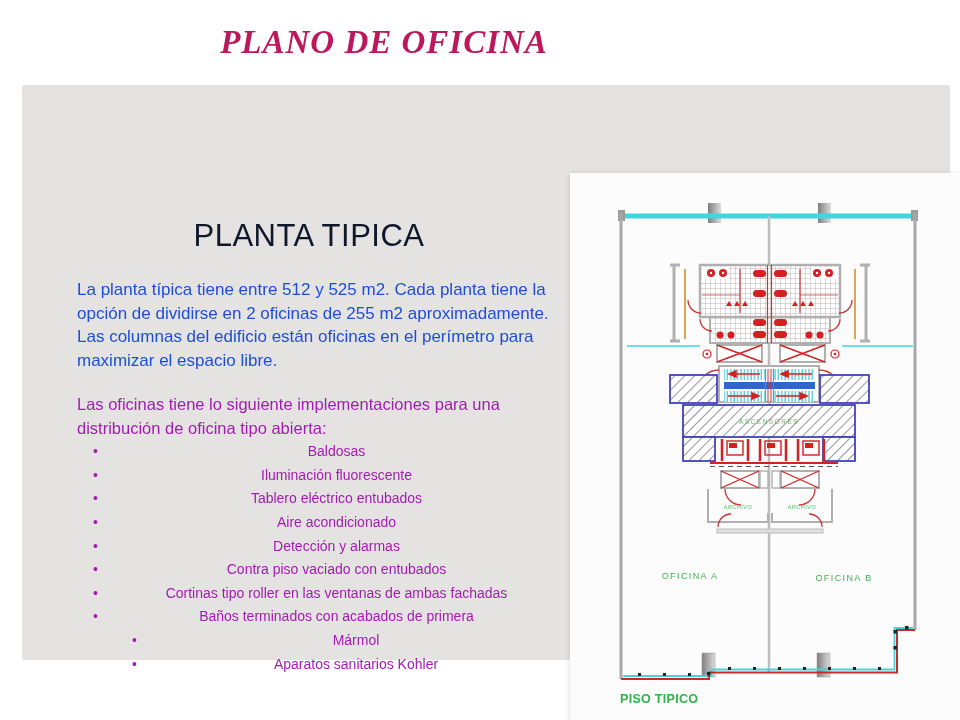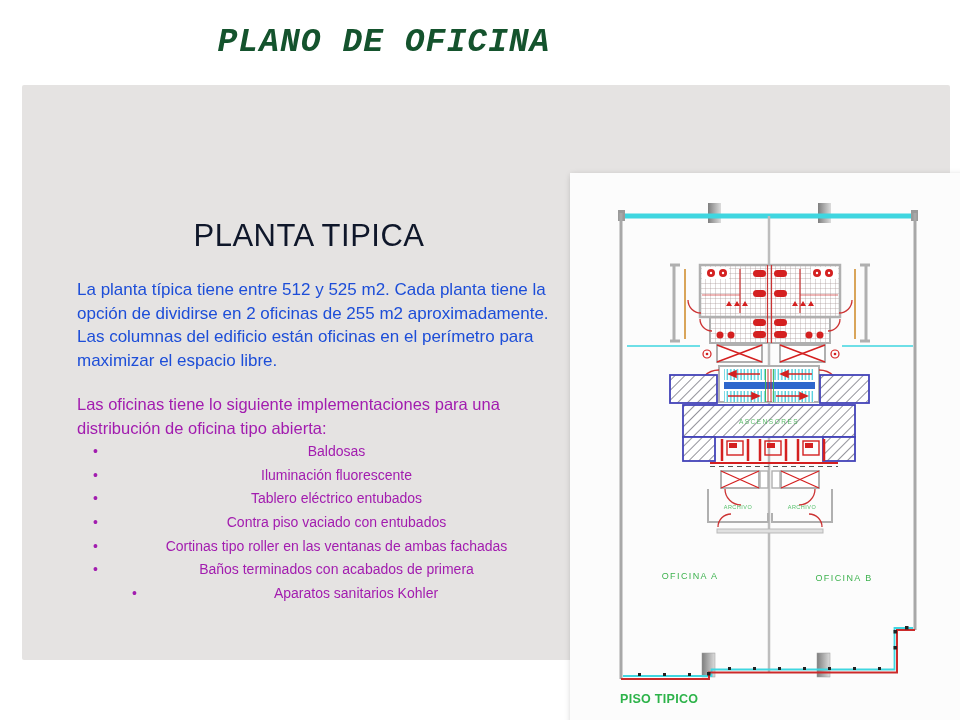--- a/index.html
+++ b/index.html
@@ -2,22 +2,22 @@
 <html><head>
 <meta charset="utf-8">
 <style>
   html,body{margin:0;padding:0;}
   body{
     width:960px;height:720px;position:relative;background:#ffffff;
     font-family:"Liberation Sans", sans-serif;overflow:hidden;
   }
   .title{
     position:absolute;left:0;top:24px;width:768px;text-align:center;
-    font-family:Liberation Mono, monospace;font-style:italic;font-weight:bold;
-    font-size:33px;letter-spacing:1px;color:#14532d;
+    font-family:Liberation Serif, serif;font-style:italic;font-weight:bold;
+    font-size:33px;letter-spacing:1px;color:#be185d;
   }
   .panel{
     position:absolute;left:22px;top:85px;width:928px;height:575px;
     background:#e5e3e2;border-radius:2px;
   }
   .left-col{
     position:absolute;left:40px;top:133px;width:494px;color:#1f1f1f;
   }
   .heading{
     text-align:center;font-size:31px;letter-spacing:.5px;color:#0f172a;
@@ -56,23 +56,26 @@
     <h1 class="heading">PLANTA TIPICA</h1>
     <div class="paras">
       <p>La planta típica tiene entre 512 y 525 m2.  Cada planta tiene la opción de dividirse en 2 oficinas de 255 m2 aproximadamente.</p>
       <p>Las columnas del edificio están oficinas en el perímetro para maximizar el espacio libre.</p>
     </div>
     <p class="features-intro green">Las oficinas tiene lo siguiente implementaciones para una distribución de oficina tipo abierta:</p>
     <ul class="features green">
       <li>Baldosas</li>
       <li>Iluminación fluorescente</li>
       <li>Tablero eléctrico entubados</li>
+      <li>Aire acondicionado</li>
+      <li>Detección y alarmas</li>
       <li>Contra piso vaciado con entubados</li>
       <li>Cortinas tipo roller en las ventanas de ambas fachadas</li>
       <li>Baños terminados con acabados de primera</li>
+      <li class="sub">Mármol</li>
       <li class="sub">Aparatos sanitarios Kohler</li>
     </ul>
   </div>
 
   <div class="card">
     <svg width="399" height="564" viewBox="0 0 399 564">
       <defs>
         <pattern id="tiles" width="5" height="5" patternUnits="userSpaceOnUse">
           <rect width="5" height="5" fill="#ffffff"></rect>
           <path d="M5,0 H0 V5" stroke="#a39090" stroke-width="0.7" fill="none"></path>

